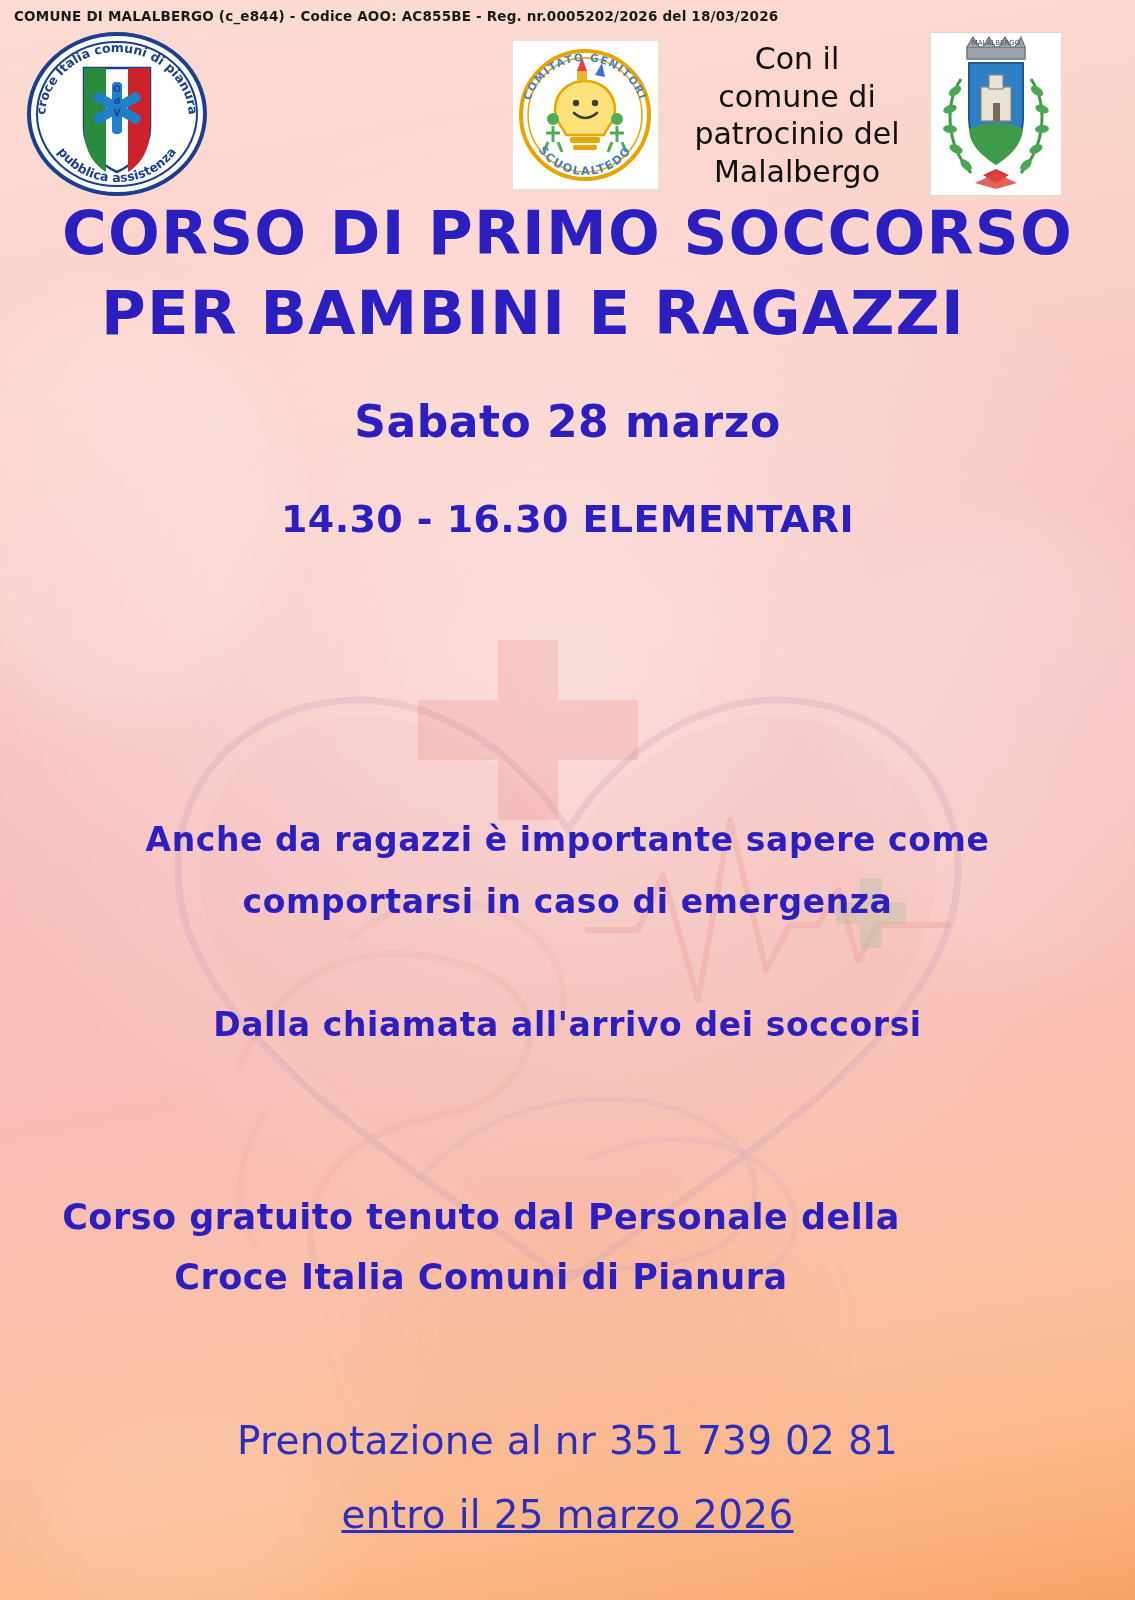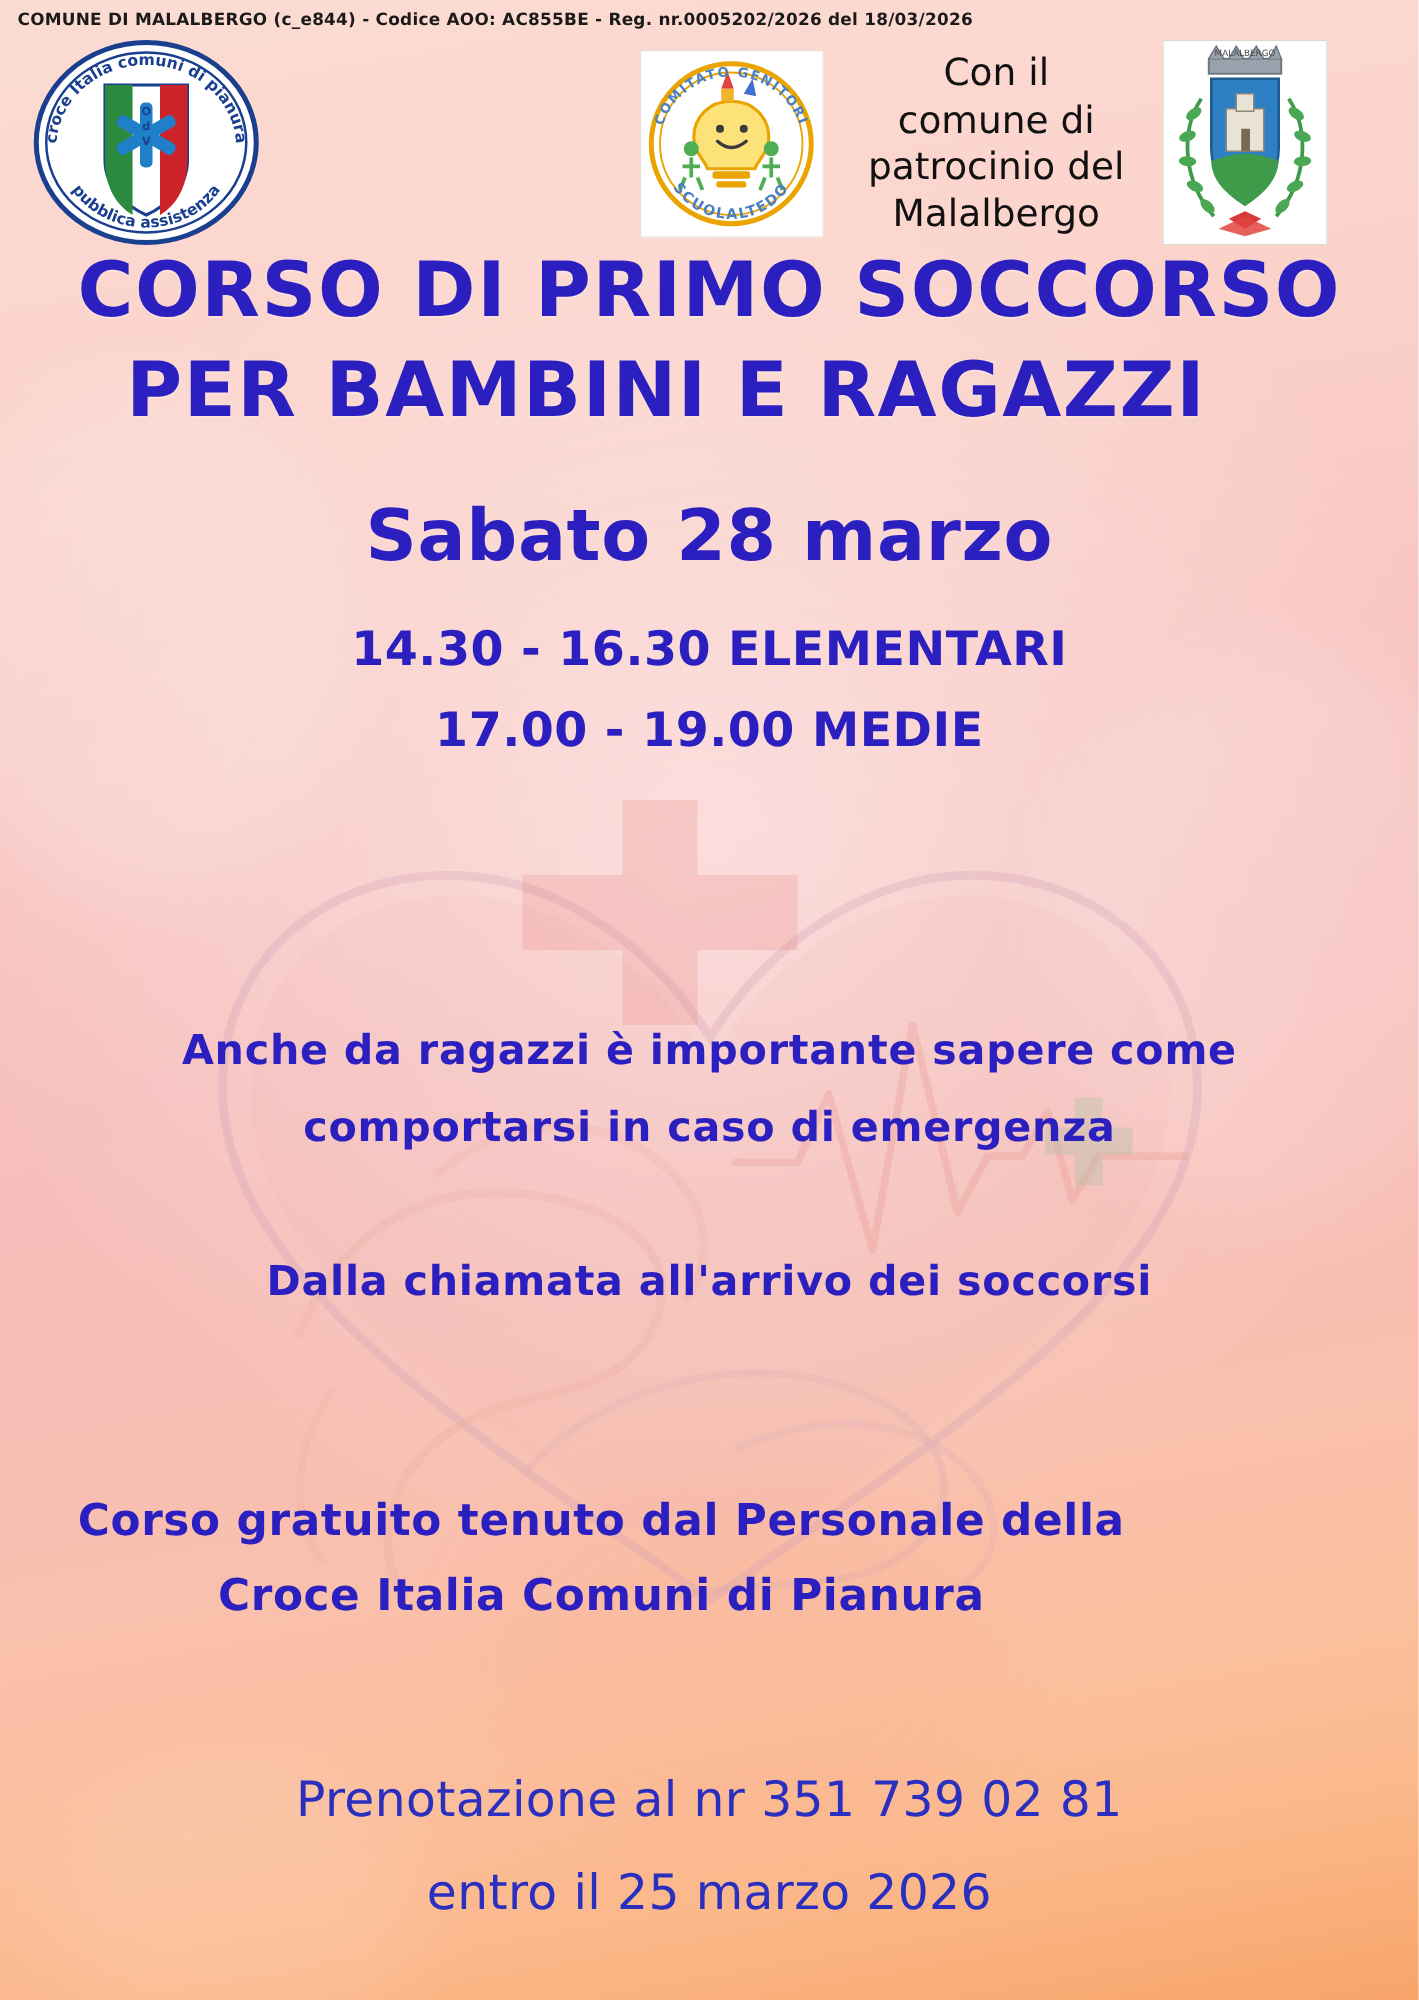--- a/index.html
+++ b/index.html
@@ -134,21 +134,21 @@
     text-shadow: 0 1px 0 rgba(255,255,255,0.25);
     text-align: center;
   }
   #title1 { position: absolute; left: 0; top: 200px; width: 1135px; }
   #title2 { position: absolute; left: 0; top: 280px; width: 1066px; }
 
   #date-line {
     position: absolute; left: 0; top: 396px; width: 1135px;
     font-family: "DejaVu Sans", sans-serif;
     font-weight: bold;
-    font-size: 57px;
+    font-size: 44px;
     color: #2b1fc0;
     letter-spacing: 0.5px;
   }
   .schedule {
     position: absolute; left: 0; width: 1135px;
     font-family: "DejaVu Sans", sans-serif;
     font-weight: bold;
     font-size: 38px;
     color: #2b1fc0;
     letter-spacing: 0.4px;
@@ -181,21 +181,21 @@
   #close2 { top: 1257px; }
 
   .booking-line {
     position: absolute; left: 0; width: 1135px;
     font-family: "DejaVu Sans", sans-serif;
     font-size: 39px;
     color: #2b2fc0;
     letter-spacing: 0.3px;
   }
   #book1 { top: 1418px; }
-  #book2 { top: 1492px; }
+  #book2 { top: 1492px; text-decoration: underline; }
 </style>
 </head>
 <body>
 
 <div id="poster">
 
   <div class="blotch b1"></div>
   <div class="blotch b2"></div>
   <div class="blotch b3"></div>
   <div class="blotch b4"></div>
@@ -343,21 +343,20 @@
     </div>
   </div>
 
   <div id="content">
     <div id="title1" class="title-line">CORSO DI PRIMO SOCCORSO</div>
     <div id="title2" class="title-line">PER BAMBINI E RAGAZZI</div>
 
     <div id="date-line">Sabato 28 marzo</div>
 
     <div id="sched1" class="schedule">14.30 - 16.30 ELEMENTARI</div>
-    <div id="sched2" class="schedule">17.00 - 19.00 MEDIE</div>
 
     <div id="msg1a" class="body-line">Anche da ragazzi è importante sapere come</div>
     <div id="msg1b" class="body-line">comportarsi in caso di emergenza</div>
     <div id="msg2" class="body-line">Dalla chiamata all'arrivo dei soccorsi</div>
 
     <div id="close1" class="closing-line">Corso gratuito tenuto dal Personale della</div>
     <div id="close2" class="closing-line">Croce Italia Comuni di Pianura</div>
 
     <div id="book1" class="booking-line">Prenotazione al nr 351 739 02 81</div>
     <div id="book2" class="booking-line">entro il 25 marzo 2026</div>

